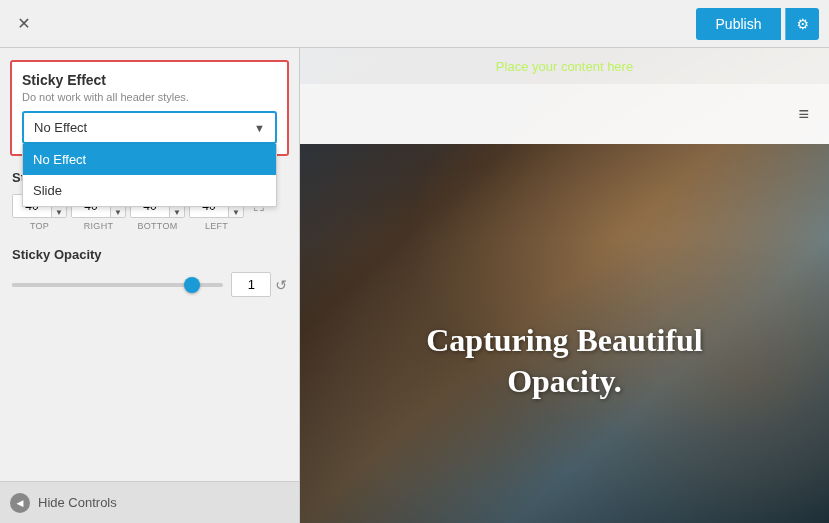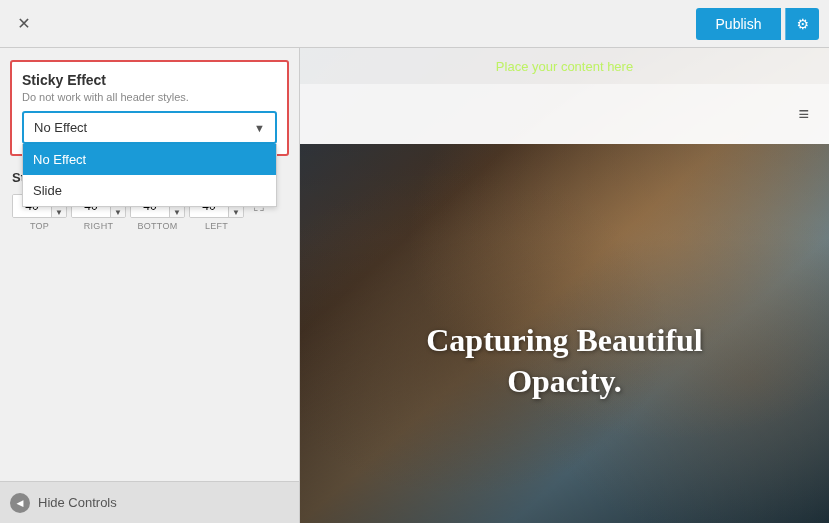--- a/index.html
+++ b/index.html
@@ -466,20 +466,33 @@
                 <button class="spinner-btn">▲</button>
                 <button class="spinner-btn">▼</button>
               </div>
             </div>
             <span class="field-label">LEFT</span>
           </div>
           <div class="link-icon">⛶</div>
         </div>
       </div>
 
+      <div class="opacity-section">
+        <div class="opacity-title">Sticky Opacity</div>
+        <div class="opacity-row">
+          <div class="slider-track">
+            <div class="slider-fill"></div>
+            <div class="slider-thumb"></div>
+          </div>
+          <div class="opacity-input-wrapper">
+            <input class="opacity-number" type="text" value="1" style="">
+            <span class="reset-icon">↺</span>
+          </div>
+        </div>
+      </div>
 
     </div>
 
     <div class="bottom-bar">
       <div class="circle-icon">◀</div>
       <span class="hide-controls-label">Hide Controls</span>
     </div>
   </div>
 
   <div class="right-panel">

